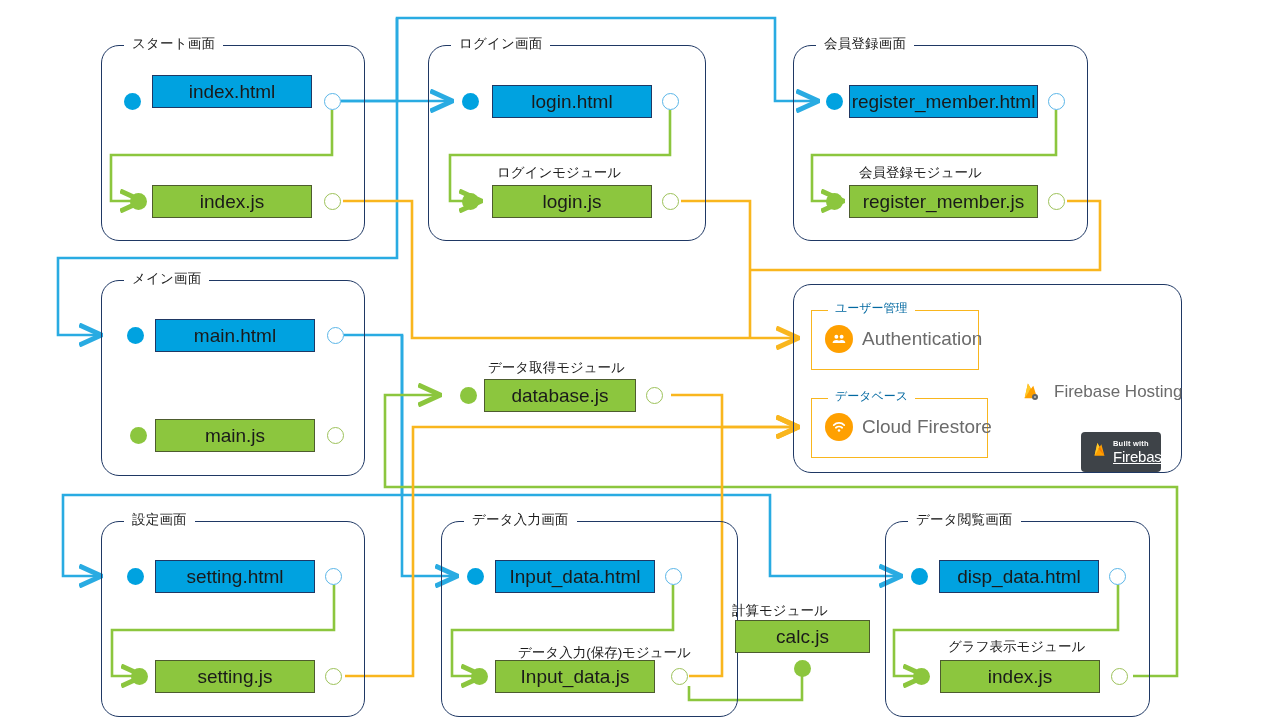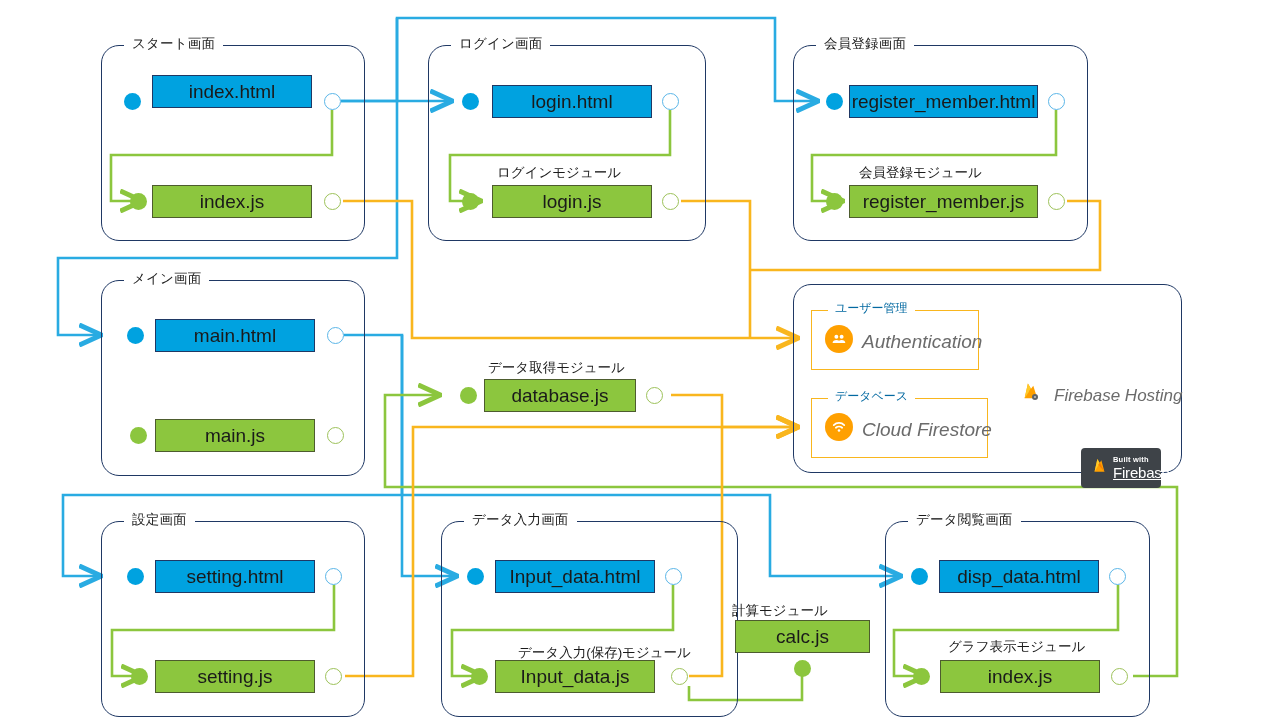--- a/index.html
+++ b/index.html
@@ -22,21 +22,21 @@
   .node-label{position:absolute;font-size:13.5px;color:#1a1a1a;white-space:nowrap;}
 
   
   .dot{position:absolute;border-radius:50%;box-sizing:border-box;}
   .dot.in-blue{background:#00A2E0;width:17px;height:17px;}
   .dot.in-green{background:#8CC63E;width:17px;height:17px;}
   .dot.out-blue{background:#ffffff;border:1.6px solid #5BB6E8;width:17px;height:17px;}
   .dot.out-green{background:#ffffff;border:1.6px solid #9DC25A;width:17px;height:17px;}
 
   
-  .fsvc{position:absolute;display:flex;align-items:flex-end;gap:9px;font-style:italic;}
+  .fsvc{position:absolute;display:flex;align-items:center;gap:9px;}
   .fsvc .fname{font-size:19px;color:#6b6b6b;white-space:nowrap;}
   .fsvc .fname.small{font-size:17px;}
   .ficon{width:28px;height:28px;border-radius:50%;background:#FFA000;display:flex;align-items:center;justify-content:center;flex:0 0 auto;}
   .ficon.plain{background:transparent;}
 
   
   .badge{position:absolute;background:#3E4348;border-radius:4px;display:flex;align-items:center;gap:5px;padding:6px 10px;box-sizing:border-box;}
   .badge .btxt{display:flex;flex-direction:column;line-height:1;}
   .badge .b1{color:#ffffff;font-size:7.5px;font-weight:bold;letter-spacing:.2px;}
   .badge .b2{color:#ffffff;font-size:15px;letter-spacing:-.2px;margin-top:2px;text-decoration:underline;}
@@ -202,21 +202,21 @@
           <path d="M5.6 18.2 8.9 3.4l3.1 5.3 2.3-3 3.9 12.5z" fill="#FFA000"></path>
           <path d="M5.6 18.2 8.9 3.4l3.1 5.3z" fill="#FFCA28"></path>
           <path d="M9.9 11.3 12 8.4l5.2 9.8z" fill="#FFA000"></path>
           <circle cx="16" cy="17" r="3" fill="#5F6368"></circle>
           <circle cx="16" cy="17" r="1.1" fill="#BDBDBD"></circle>
         </svg>
     </span>
     <span class="fname small">Firebase Hosting</span>
   </div>
 
-  <div class="badge" style="left:1081px;top:432px;width:80px;height:40px;margin-top:16px;">
+  <div class="badge" style="left:1081px;top:432px;width:80px;height:40px;">
     <span>
       <svg width="17" height="22" viewBox="0 0 24 30">
           <path d="M5 23 9 5l3.2 5.6L14.6 7 19 23z" fill="#FFA000"></path>
           <path d="M5 23 9 5l3.2 5.6z" fill="#FFCA28"></path>
           <path d="M10.3 13.2 12.6 10l6.4 13z" fill="#F57C00"></path>
         </svg>
     </span>
     <span class="btxt">
       <span class="b1">Built with</span>
       <span class="b2">Firebase</span>

